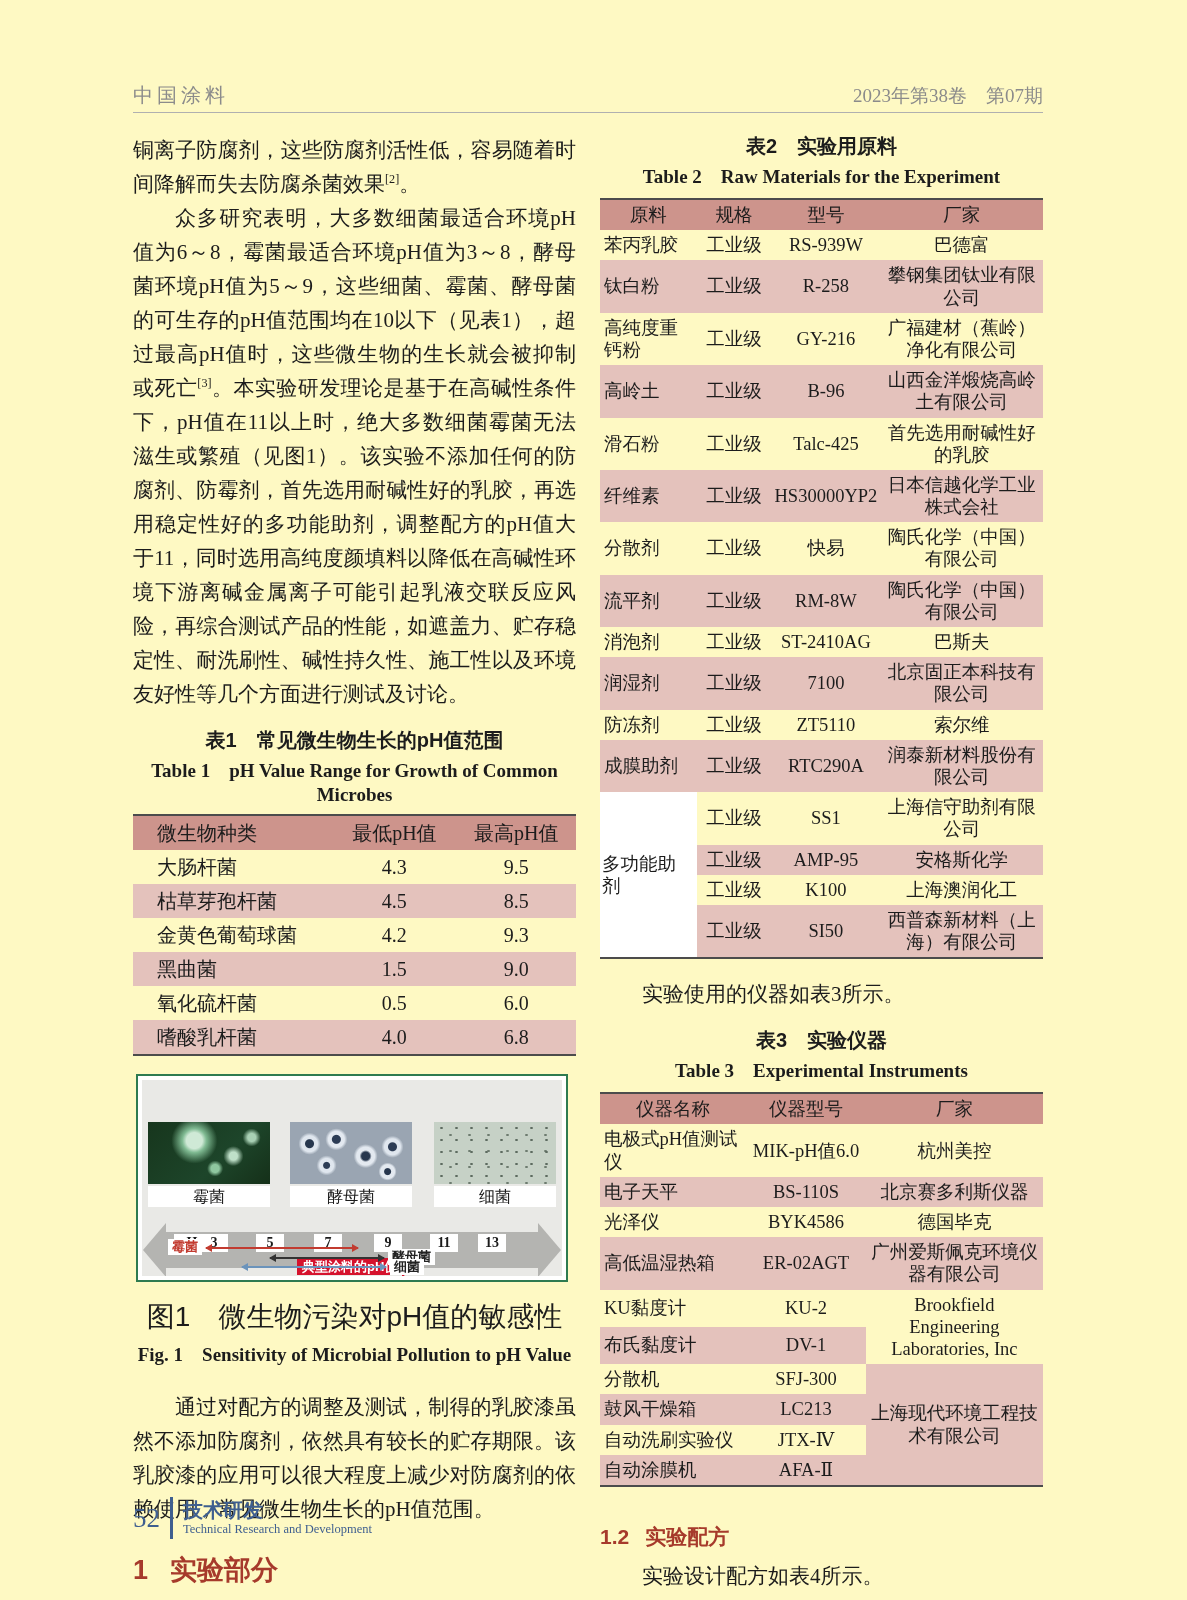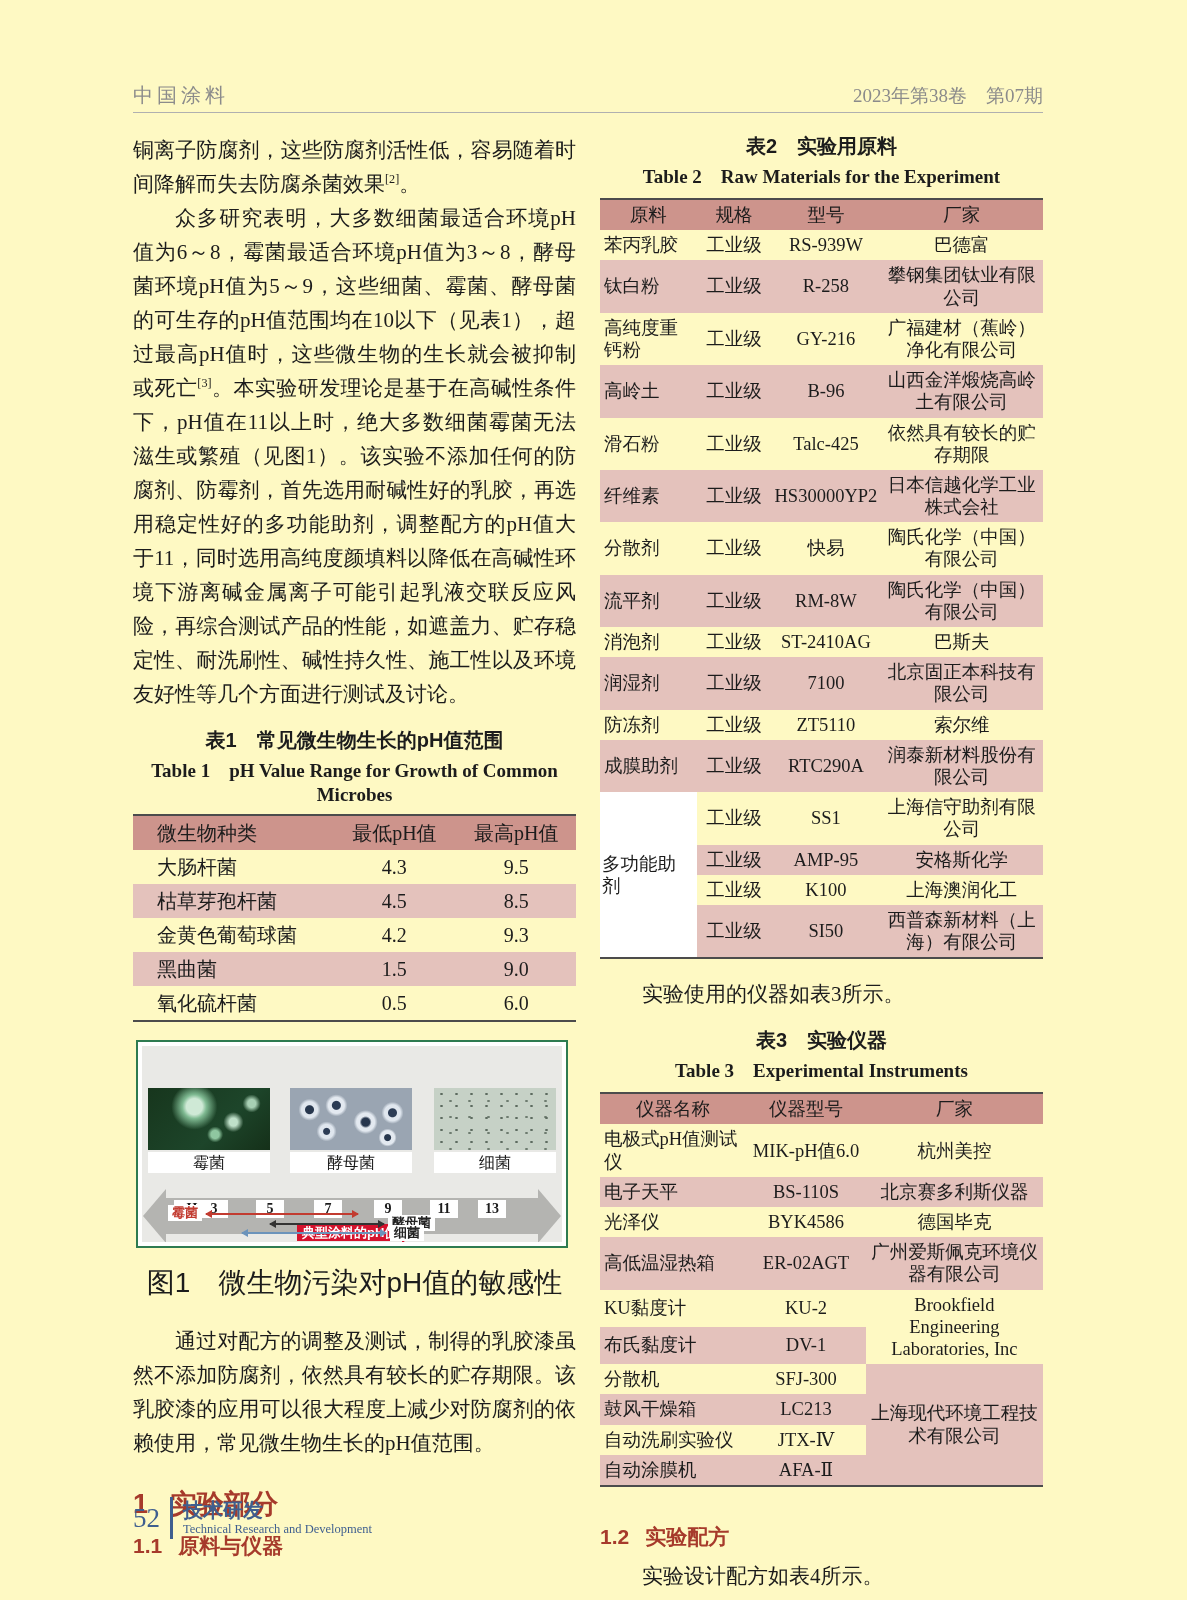--- a/index.html
+++ b/index.html
@@ -134,20 +134,25 @@
           <tr>
             <td class="shade">黑曲菌</td>
             <td class="shade">1.5</td>
             <td class="shade">9.0</td>
           </tr>
           <tr>
             <td>氧化硫杆菌</td>
             <td>0.5</td>
             <td>6.0</td>
           </tr>
+          <tr>
+            <td class="shade">嗜酸乳杆菌</td>
+            <td class="shade">4.0</td>
+            <td class="shade">6.8</td>
+          </tr>
         </tbody>
     </table>
 
     <div class="figure">
       <div class="fig-canvas" id="fig-canvas">
         <div class="micro-img img-mold pos1"></div>
         <div class="micro-img img-yeast pos2"></div>
         <div class="micro-img img-bacteria pos3"></div>
         <div class="img-label pos1">霉菌</div>
         <div class="img-label pos2">酵母菌</div>
@@ -163,20 +168,21 @@
           <div class="tick" style="left: 336px;">13</div>
           <div class="range" style="top: 167px; left: 64px; width: 152px; color: rgb(194, 59, 48);"></div>
           <div class="range-chip" style="top: 159px; left: 26px; color: rgb(194, 59, 48);">霉菌</div>
           <div class="range" style="top: 177px; left: 128px; width: 114px; color: rgb(51, 51, 51);"></div>
           <div class="range-chip" style="top: 169px; left: 246px; color: rgb(34, 34, 34);">酵母菌</div>
           <div class="range" style="top: 186px; left: 100px; width: 144px; color: rgb(107, 147, 187);"></div>
           <div class="range-chip" style="top: 179px; left: 248px; color: rgb(34, 34, 34);">细菌</div>
         </div>
     </div>
     <div class="fig-cap-zh">图1　微生物污染对pH值的敏感性</div>
+    <div class="fig-cap-en">Fig. 1　Sensitivity of Microbial Pollution to pH Value</div>
 
     <p class="body-text after-fig"><span>通过对配方的调整及测试，制得的乳胶漆虽然不添加防腐剂，依然具有较长的贮存期限。该乳胶漆的应用可以很大程度上减少对防腐剂的依赖使用，常见微生物生长的pH值范围。</span></p>
 
     <h2 class="sec1"><span class="num">1</span><span>实验部分</span></h2>
     <h3 class="sec2"><span class="num">1.1</span><span>原料与仪器</span></h3>
 
   </div>
 
   <div class="col col-right">
     <div class="tbl-title-zh" style="margin-top:0">表2　实验用原料</div>
@@ -212,21 +218,21 @@
           <tr>
             <td class="mat shade">高岭土</td>
             <td class="shade">工业级</td>
             <td class="shade">B-96</td>
             <td class="shade">山西金洋煅烧高岭土有限公司</td>
           </tr>
           <tr>
             <td class="mat ">滑石粉</td>
             <td>工业级</td>
             <td>Talc-425</td>
-            <td>依然具有较长的贮存期限</td>
+            <td>首先选用耐碱性好的乳胶</td>
           </tr>
           <tr>
             <td class="mat shade">纤维素</td>
             <td class="shade">工业级</td>
             <td class="shade">HS30000YP2</td>
             <td class="shade">日本信越化学工业株式会社</td>
           </tr>
           <tr>
             <td class="mat ">分散剂</td>
             <td>工业级</td>

